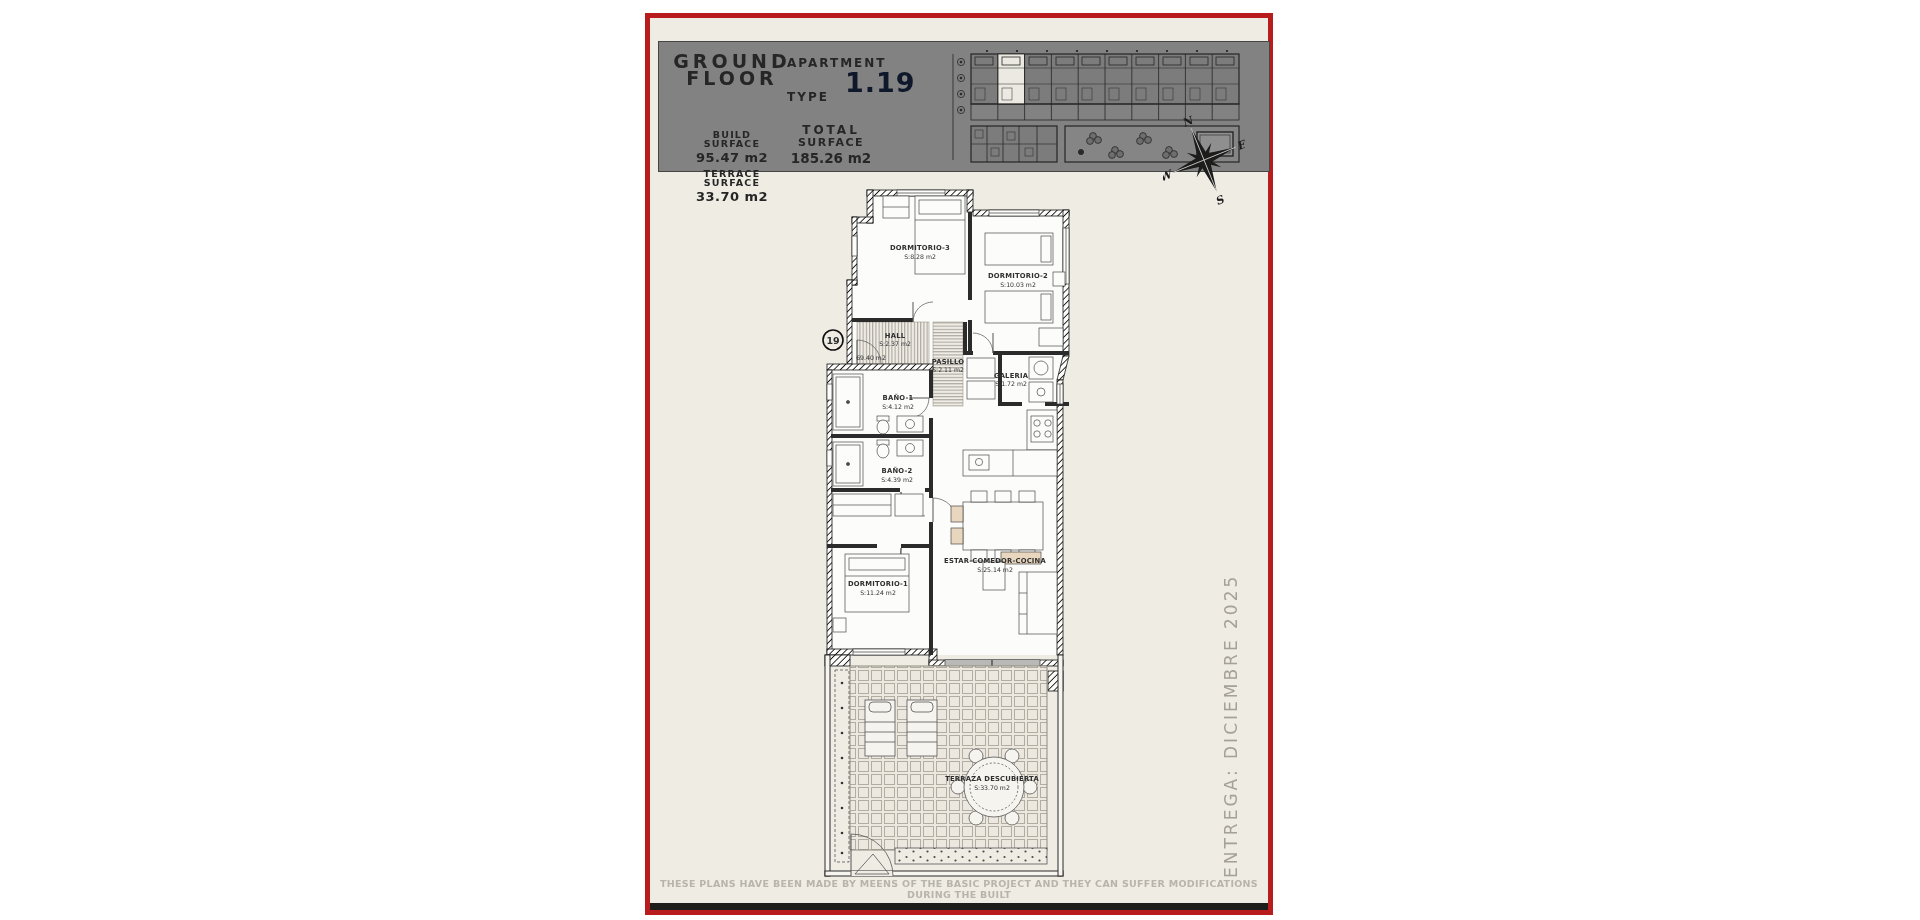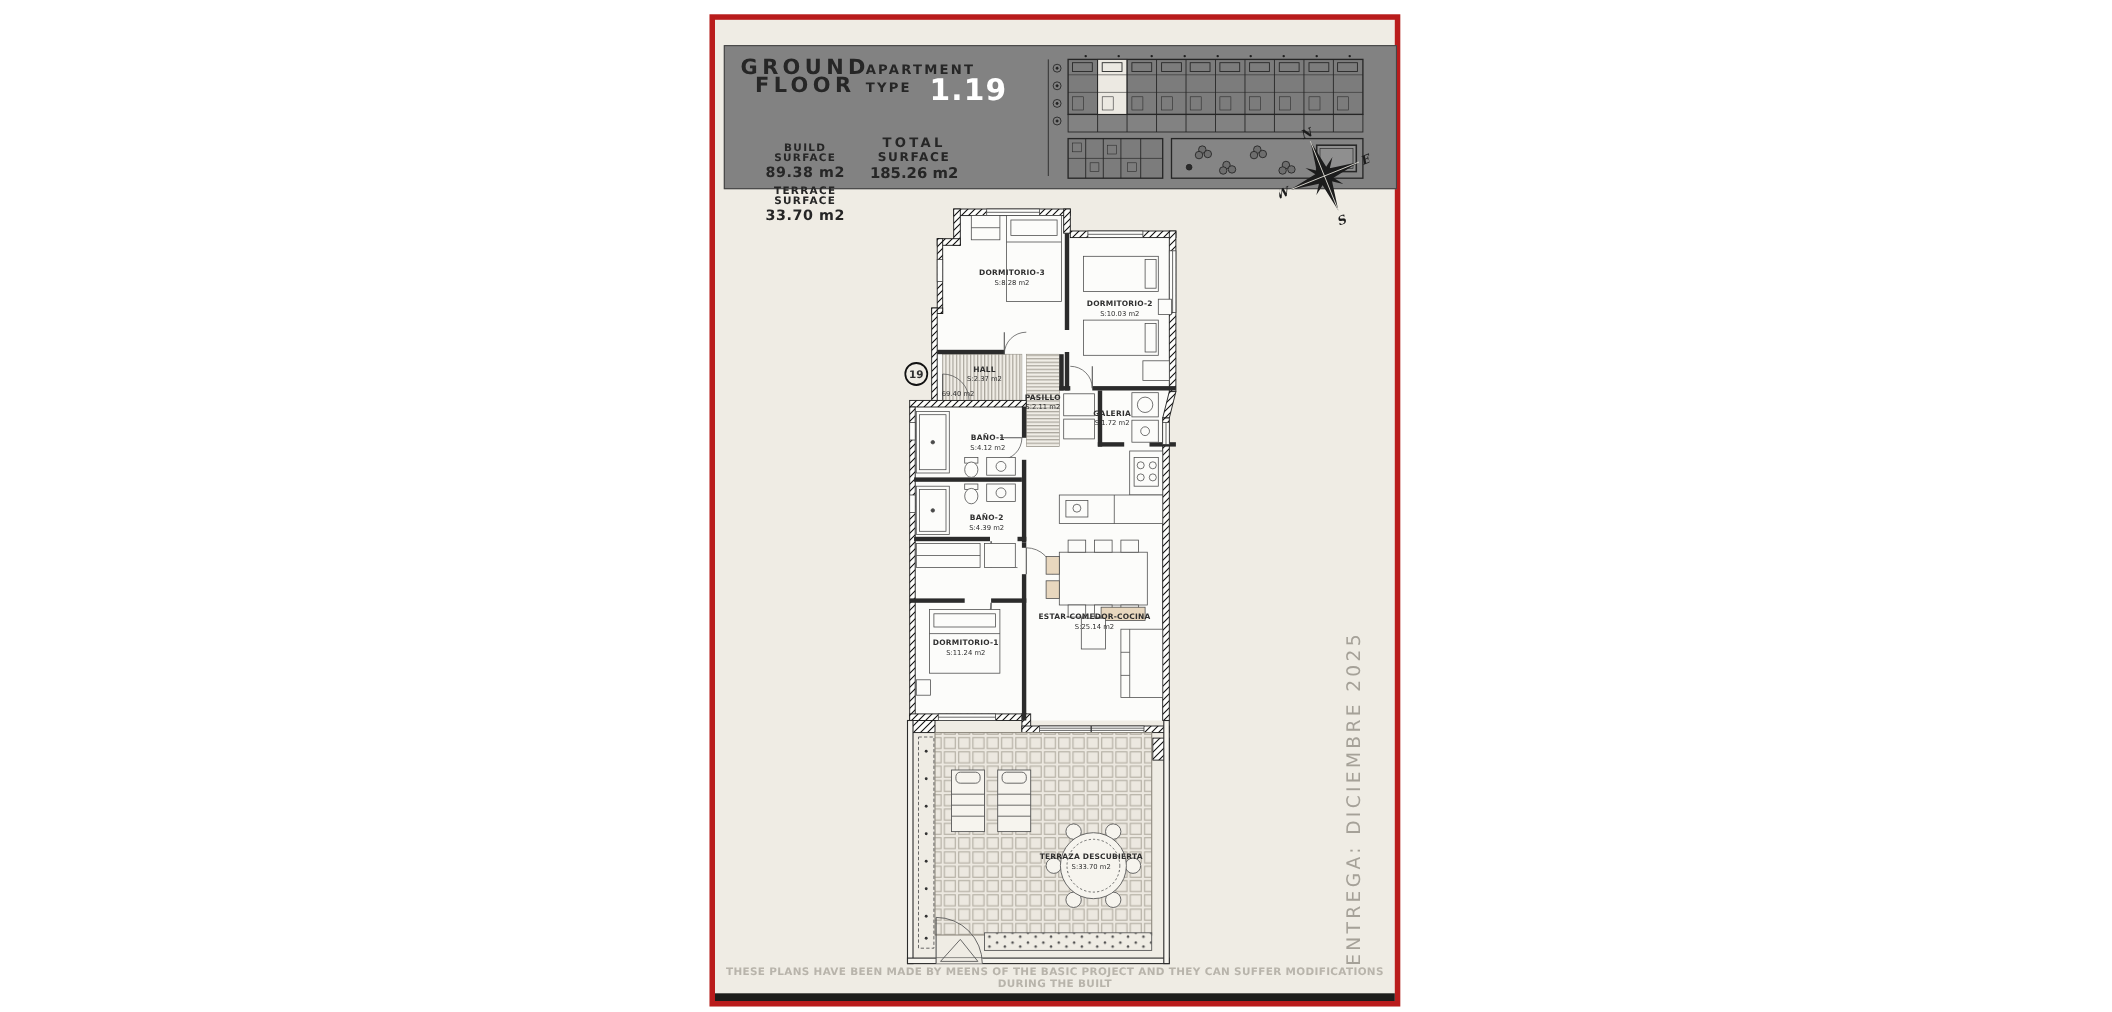--- a/index.html
+++ b/index.html
@@ -16,23 +16,23 @@
             background:#828282; border:1px solid #454545; color:#262626; }
   .floor-title { position:absolute; left:14px; top:11px; width:118px; text-align:center;
                  font-weight:bold; font-size:19px; letter-spacing:4px; line-height:17px; }
   .surf { position:absolute; width:118px; text-align:center;margin-top:37px; }
   .surf .lab { font-size:9.5px; font-weight:bold; letter-spacing:1.2px; line-height:9px; }
   .surf .val { font-size:13px; font-weight:bold; margin-top:2px; letter-spacing:0.5px; }
   .surf.build { left:14px; top:51px; }
   .surf.terr  { left:14px; top:90px; }
   .apt { position:absolute; left:128px; top:14px; width:120px; }
   .apt .l1 { font-size:12px; font-weight:bold; letter-spacing:2px; }
-  .apt .l2 { font-size:12px; font-weight:bold; letter-spacing:2px; margin-top:3px; }
+  .apt .l2 { font-size:12px; font-weight:bold; letter-spacing:2px; margin-top:20px; }
   .apt .num { position:absolute; left:58px; top:11px; font-size:27px; font-weight:bold;
-              color:#ffffff; letter-spacing:1px; }
+              color:#0f172a; letter-spacing:1px; }
   .total { position:absolute; left:118px; top:81px; width:108px; text-align:center; }
   .total .t1 { font-size:12px; font-weight:bold; letter-spacing:3px; line-height:14px; }
   .total .t2 { font-size:11px; font-weight:bold; letter-spacing:1.5px; line-height:11px; }
   .total .tv { font-size:13.5px; font-weight:bold; margin-top:2px; }
   .siteplan { position:absolute; left:288px; top:6px; }
 
   
   .compass { position:absolute; left:513px; top:96px; width:82px; height:92px; z-index:5; }
 
   
@@ -61,21 +61,21 @@
       <div class="floor-title">
         <div>GROUND</div>
         <div>FLOOR</div>
       </div>
 
       <div class="surf build">
         <div class="lab">
           <div>BUILD</div>
           <div>SURFACE</div>
         </div>
-        <div class="val">89.38 m2</div>
+        <div class="val">95.47 m2</div>
       </div>
 
       <div class="surf terr">
         <div class="lab">
           <div>TERRACE</div>
           <div>SURFACE</div>
         </div>
         <div class="val">33.70 m2</div>
       </div>
 

